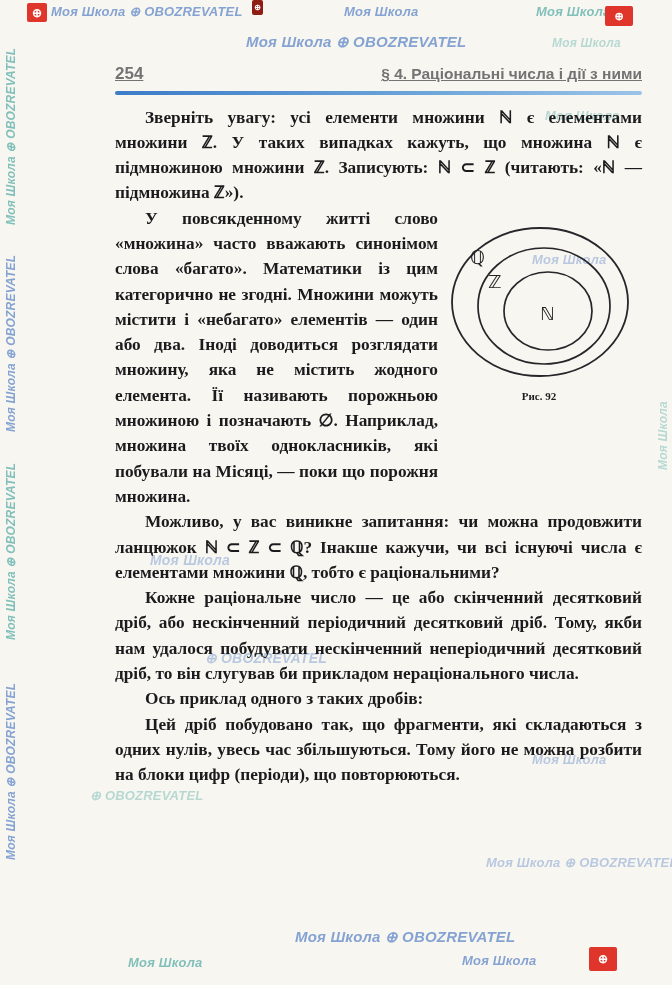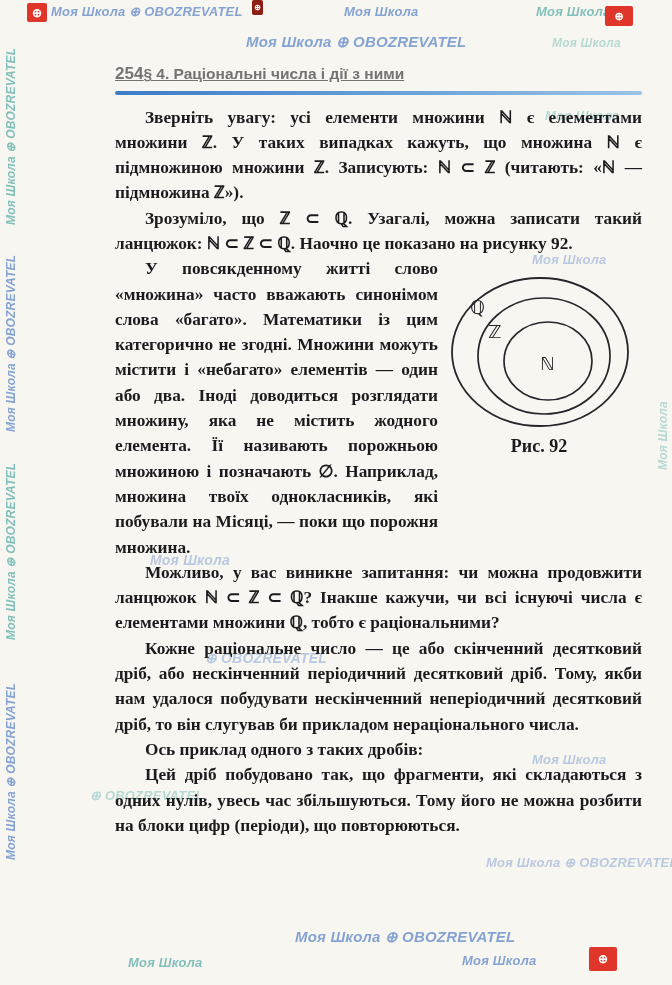--- a/index.html
+++ b/index.html
@@ -11,28 +11,28 @@
   .wm-blue{color:rgba(62,112,190,.62);}
   .wm-teal{color:rgba(56,158,152,.62);}
   .wm-faint{opacity:.55;}
   .wm-vert{transform:rotate(-90deg);transform-origin:left top;}
   .logo-sq{position:absolute;background:#df352b;color:#fff;display:flex;align-items:center;
            justify-content:center;font-family:"Liberation Sans",sans-serif;font-weight:bold;border-radius:2px;}
   .logo-dark{background:#8e1d14;}
   .content{position:absolute;left:115px;top:64px;width:527px;z-index:2;}
   .hdr{display:flex;align-items:baseline;font-family:"Liberation Sans",sans-serif;font-weight:bold;color:#737373;text-decoration:underline;}
   .pg-num{font-size:17px;}
-  .hdr-title{flex:1;text-align:left;font-size:15.5px;}
+  .hdr-title{flex:1;text-align:right;font-size:15.5px;}
   .rule{height:3.5px;margin-top:7px;margin-bottom:10px;border-radius:2px;
         background:linear-gradient(to right,#3c7cc8,#6ea6da 60%,#9cc3e8);}
   .body-text{font-size:17.3px;line-height:25.3px;text-align:justify;hyphens:auto;}
   p.para{margin:0;text-indent:30px;font-weight:bold;}
   .fig{float:right;width:196px;margin:18px 0 80px 8px;}
   .fig svg{display:block;}
-  .fig-caption{text-align:center;font-weight:bold;font-size:18px;margin-top:2px;padding-right:10px;}
+  .fig-caption{text-align:center;font-weight:bold;font-size:11px;margin-top:2px;padding-right:10px;}
   .numline{margin:0;font-weight:bold;text-indent:70px;text-align:left;}
 </style>
 </head>
 <body>
 
 <div class="page">
 
   <div class="wm-layer">
     <div class="logo-sq" style="left:27px;top:3px;width:20px;height:19px;font-size:12px;">⊕</div>
     <div class="wm wm-blue" style="left:51px;top:4px;font-size:13px;">Моя Школа ⊕ OBOZREVATEL</div>
@@ -67,21 +67,20 @@
     <div class="hdr">
       <span class="pg-num">254</span>
       <span class="hdr-title">§ 4. Раціональні числа і дії з ними</span>
     </div>
     <div class="rule"></div>
 
     <div class="body-text">
 
       <p class="para"><span>Зверніть увагу: усі елементи множини ℕ є елементами множини ℤ. У таких випадках кажуть, що множина ℕ є </span><b>підмножиною</b><span> множини ℤ. Записують: ℕ ⊂ ℤ (читають: «ℕ — підмножина ℤ»).</span></p>
 
-      <p class="para">Зрозуміло, що ℤ ⊂ ℚ. Узагалі, можна записати такий ланцюжок: ℕ ⊂ ℤ ⊂ ℚ. Наочно це показано на рисунку 92.</p>
 
       <div class="fig">
         <svg width="196" height="158" viewBox="0 0 196 158">
           <ellipse cx="94" cy="78" rx="88" ry="74" fill="none" stroke="#26262a" stroke-width="1.8"></ellipse>
           <ellipse cx="98" cy="82" rx="66" ry="58" fill="none" stroke="#26262a" stroke-width="1.7"></ellipse>
           <ellipse cx="102" cy="87" rx="44" ry="39" fill="none" stroke="#26262a" stroke-width="1.7"></ellipse>
           <text x="24" y="40" font-size="19" font-family="DejaVu Sans, sans-serif" fill="#222">ℚ</text>
           <text x="42" y="64" font-size="18" font-family="DejaVu Sans, sans-serif" fill="#222">ℤ</text>
           <text x="94" y="96" font-size="18" font-family="DejaVu Sans, sans-serif" fill="#222">ℕ</text>
         </svg>

